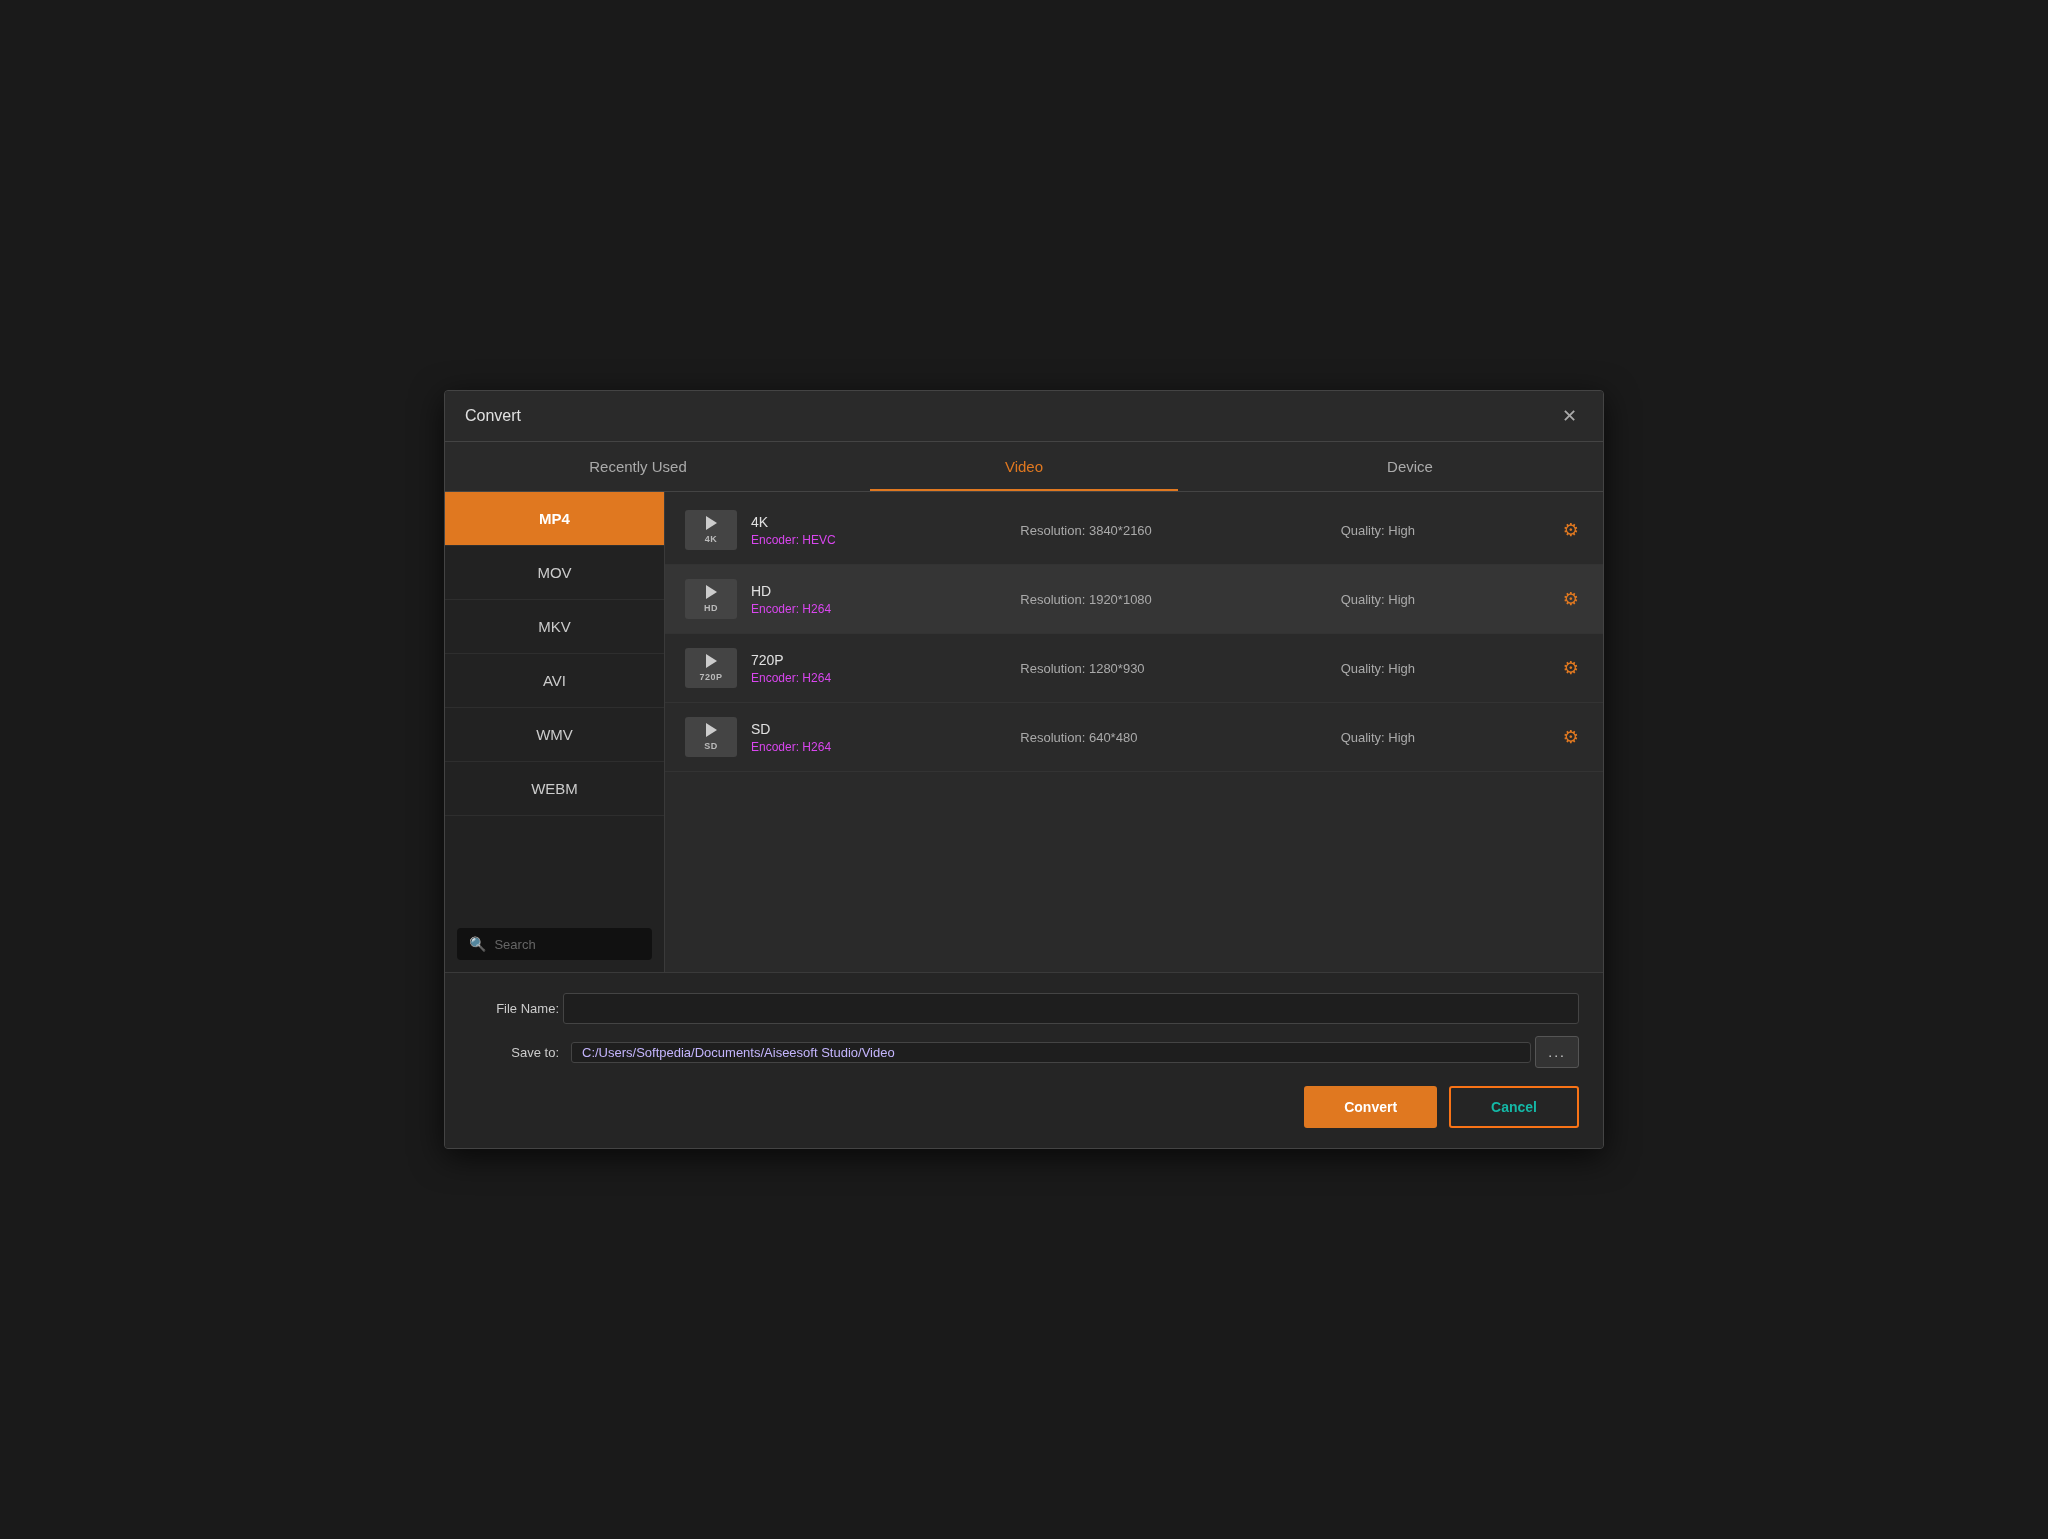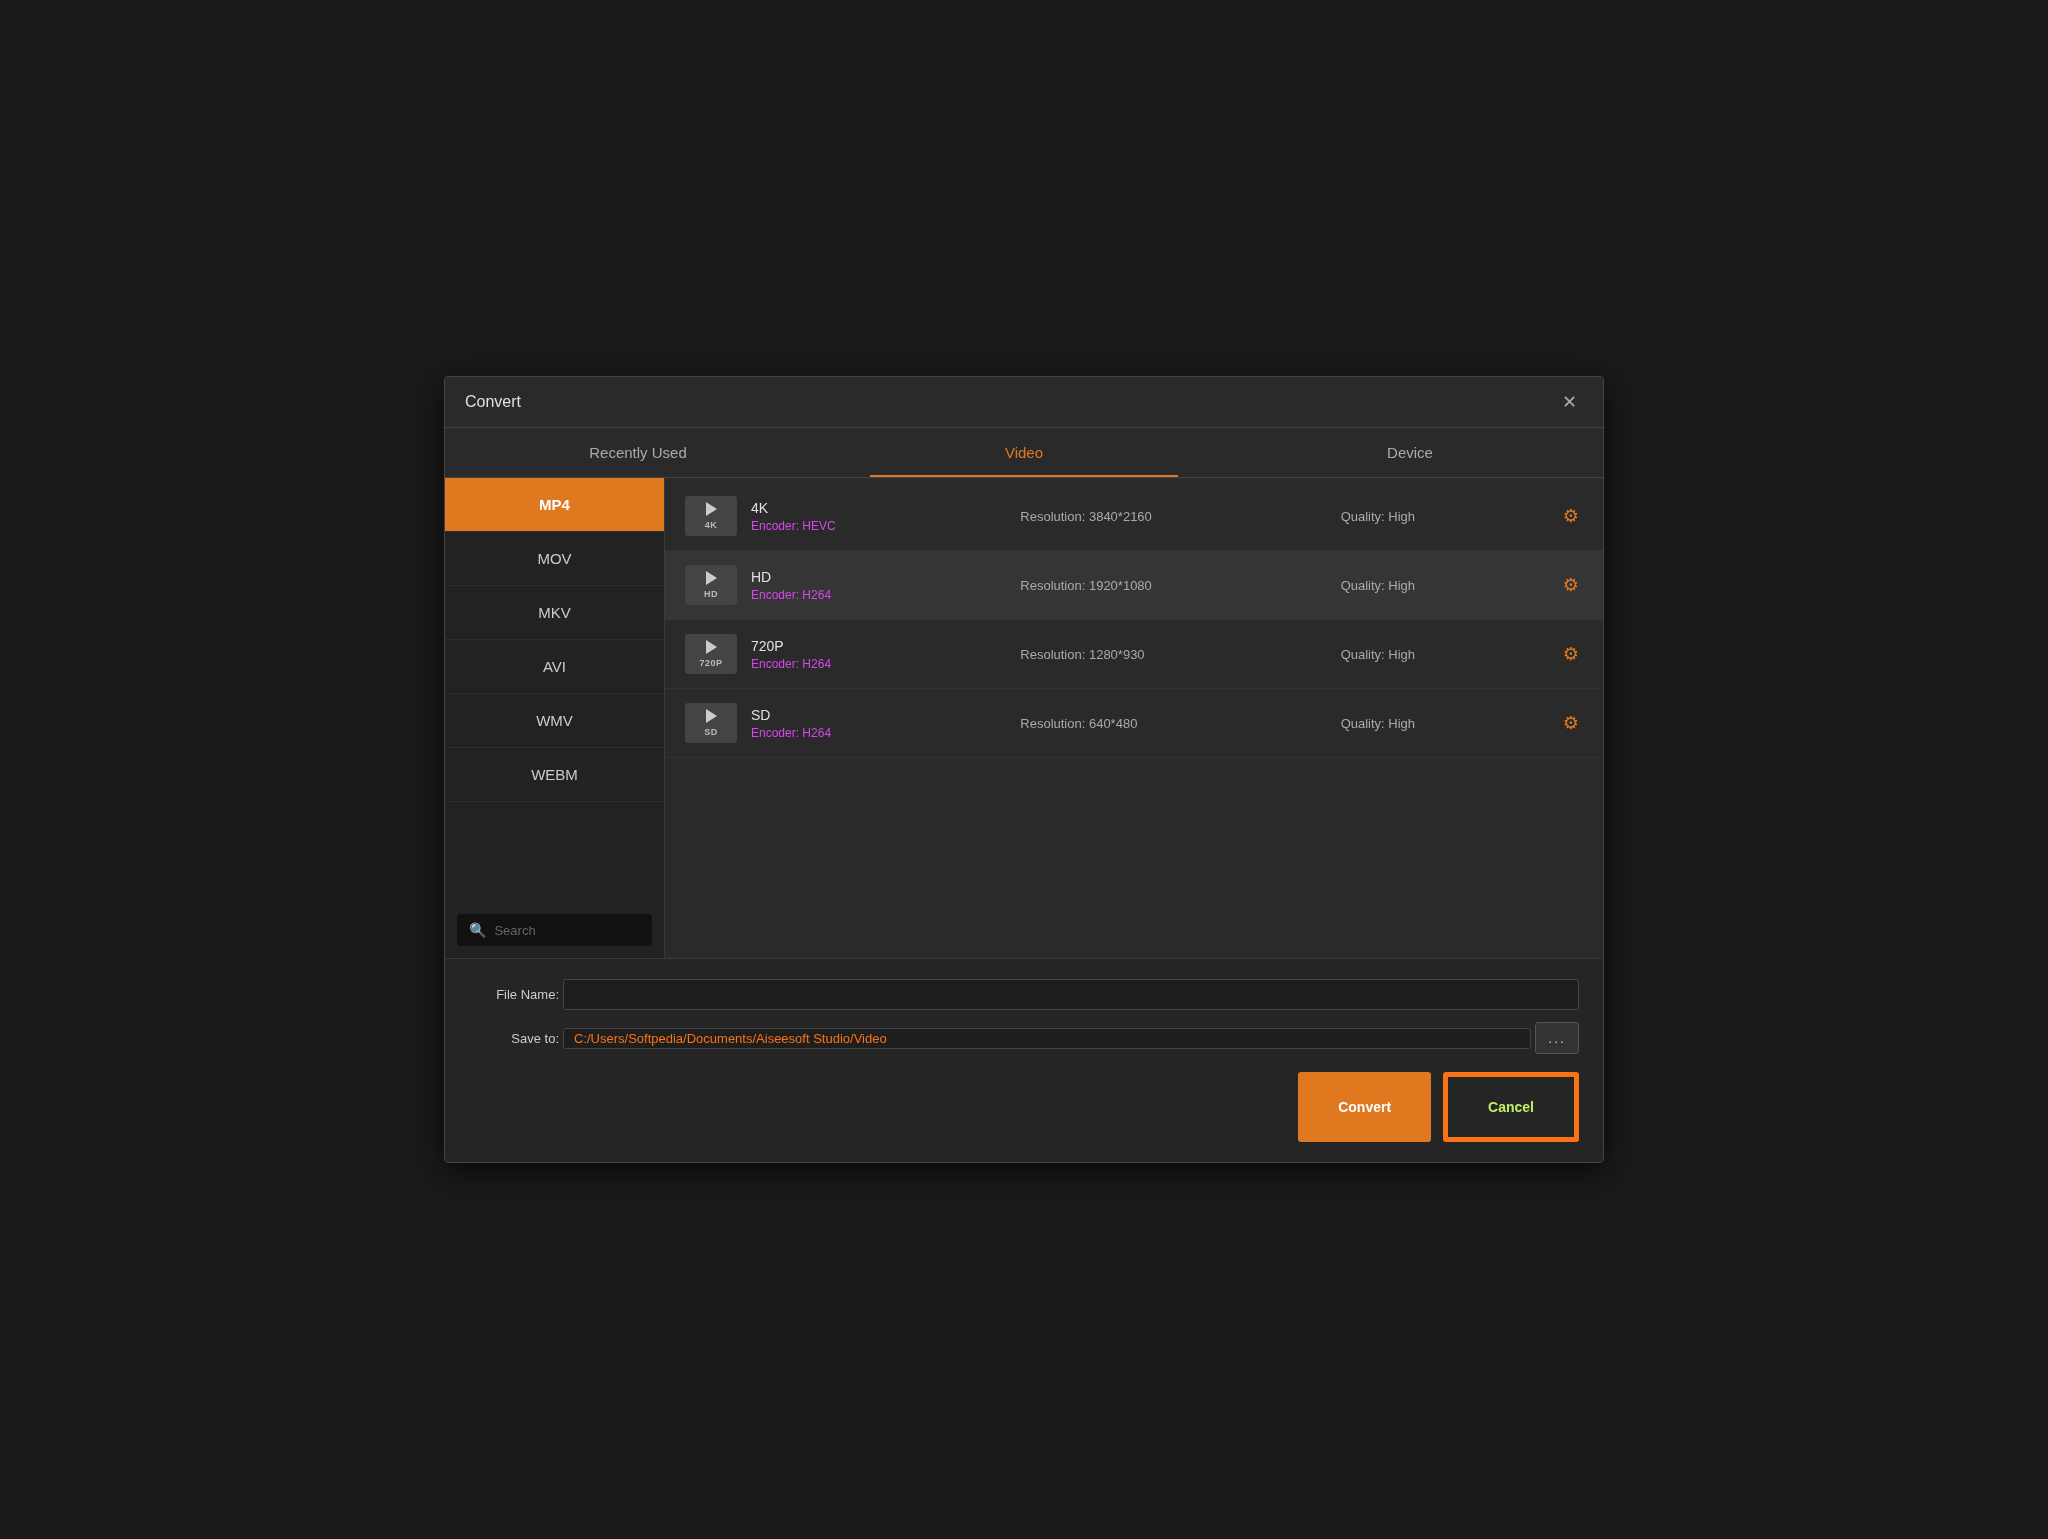--- a/index.html
+++ b/index.html
@@ -224,23 +224,24 @@
     }
     .save-row {
       display: flex;
       align-items: center;
     }
     .save-path {
       flex: 1;
       background: #1e1e1e;
       border: 1px solid #444;
       border-radius: 3px;
-      color: #f97316;
+      color: #c4b5fd;
       font-size: 13px;
       padding: 2px 10px;
+      margin-left: 8px;
     }
     .browse-btn {
       background: #333;
       border: 1px solid #555;
       border-radius: 3px;
       color: #ccc;
       padding: 7px 12px;
       cursor: pointer;
       font-size: 14px;
       letter-spacing: 2px;
@@ -256,26 +257,26 @@
       border: none;
       border-radius: 3px;
       color: #fff;
       font-size: 14px;
       font-weight: 600;
       padding: 11px 40px;
       cursor: pointer;
     }
     .btn-cancel {
       background: transparent;
-      border: 5px solid #f97316;
-      border-radius: 3px;
-      color: #bef264;
+      border: 2px solid #f97316;
+      border-radius: 3px;
+      color: #14b8a6;
       font-size: 14px;
       font-weight: 600;
-      padding: 22px 40px;
+      padding: 11px 40px;
       cursor: pointer;
     }
   </style>
 </head>
 <body>
 
 <div class="dialog">
 
   <div class="titlebar">
     <span class="titlebar-title">Convert</span>

